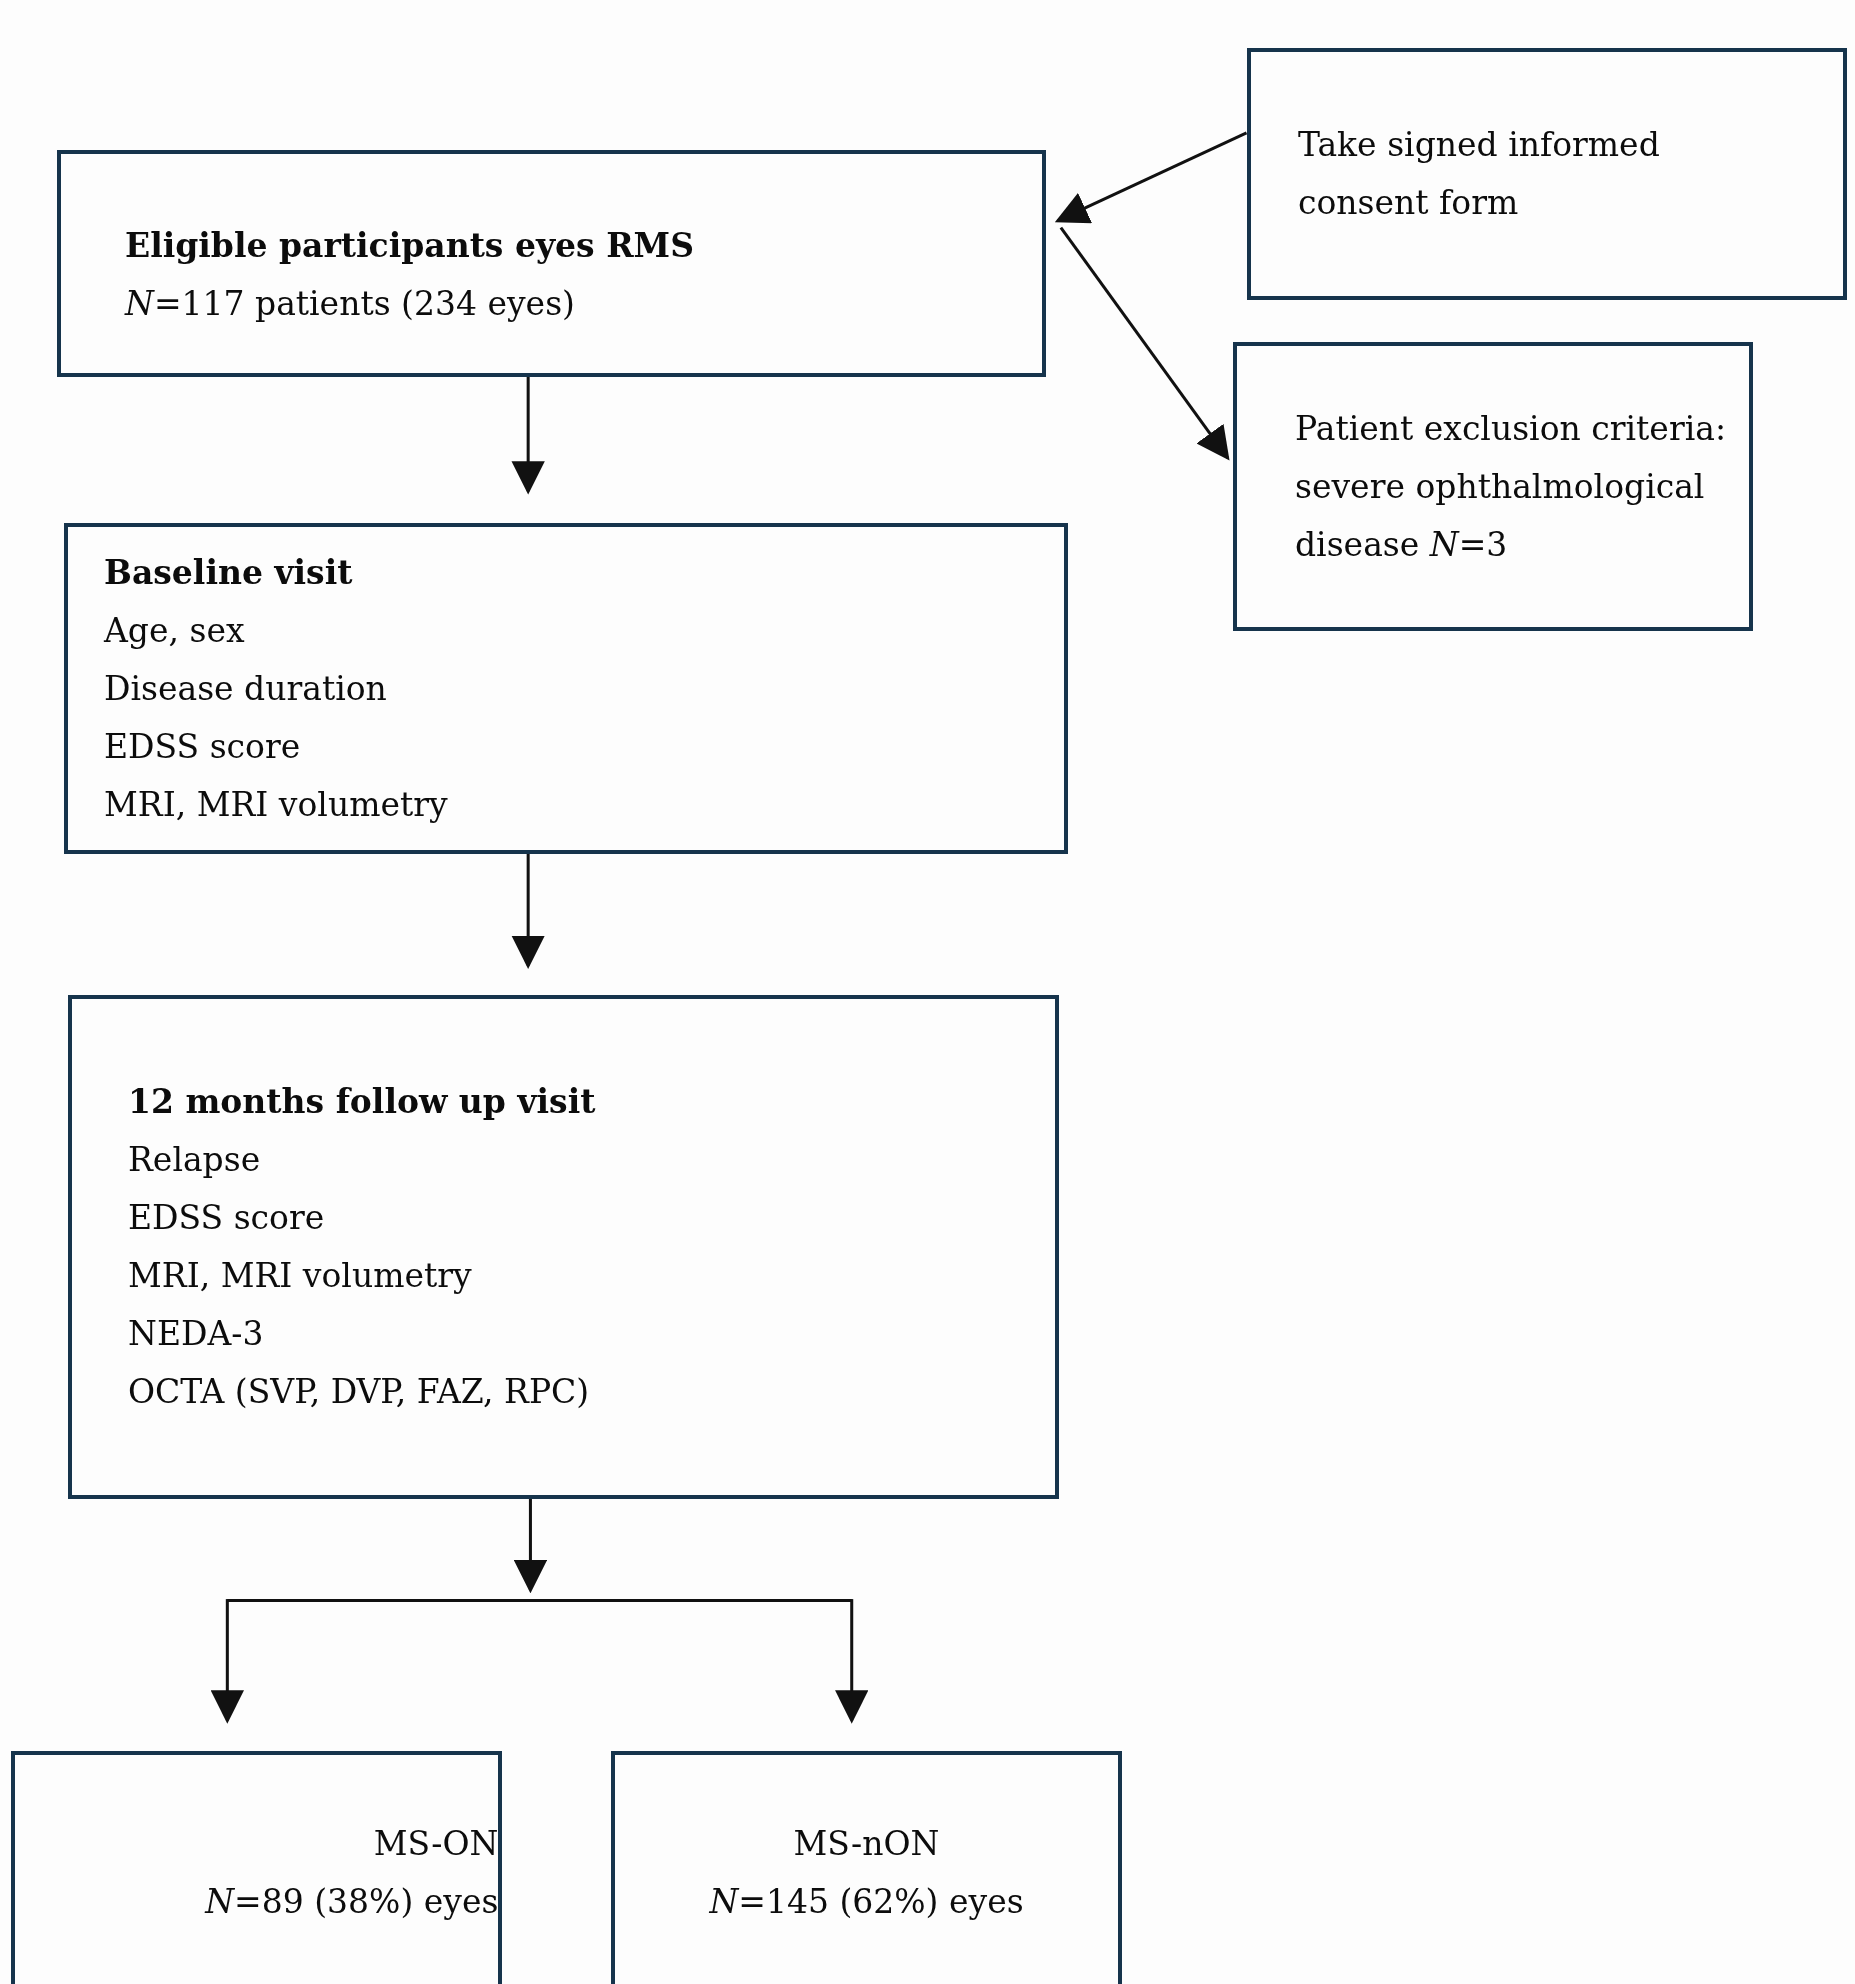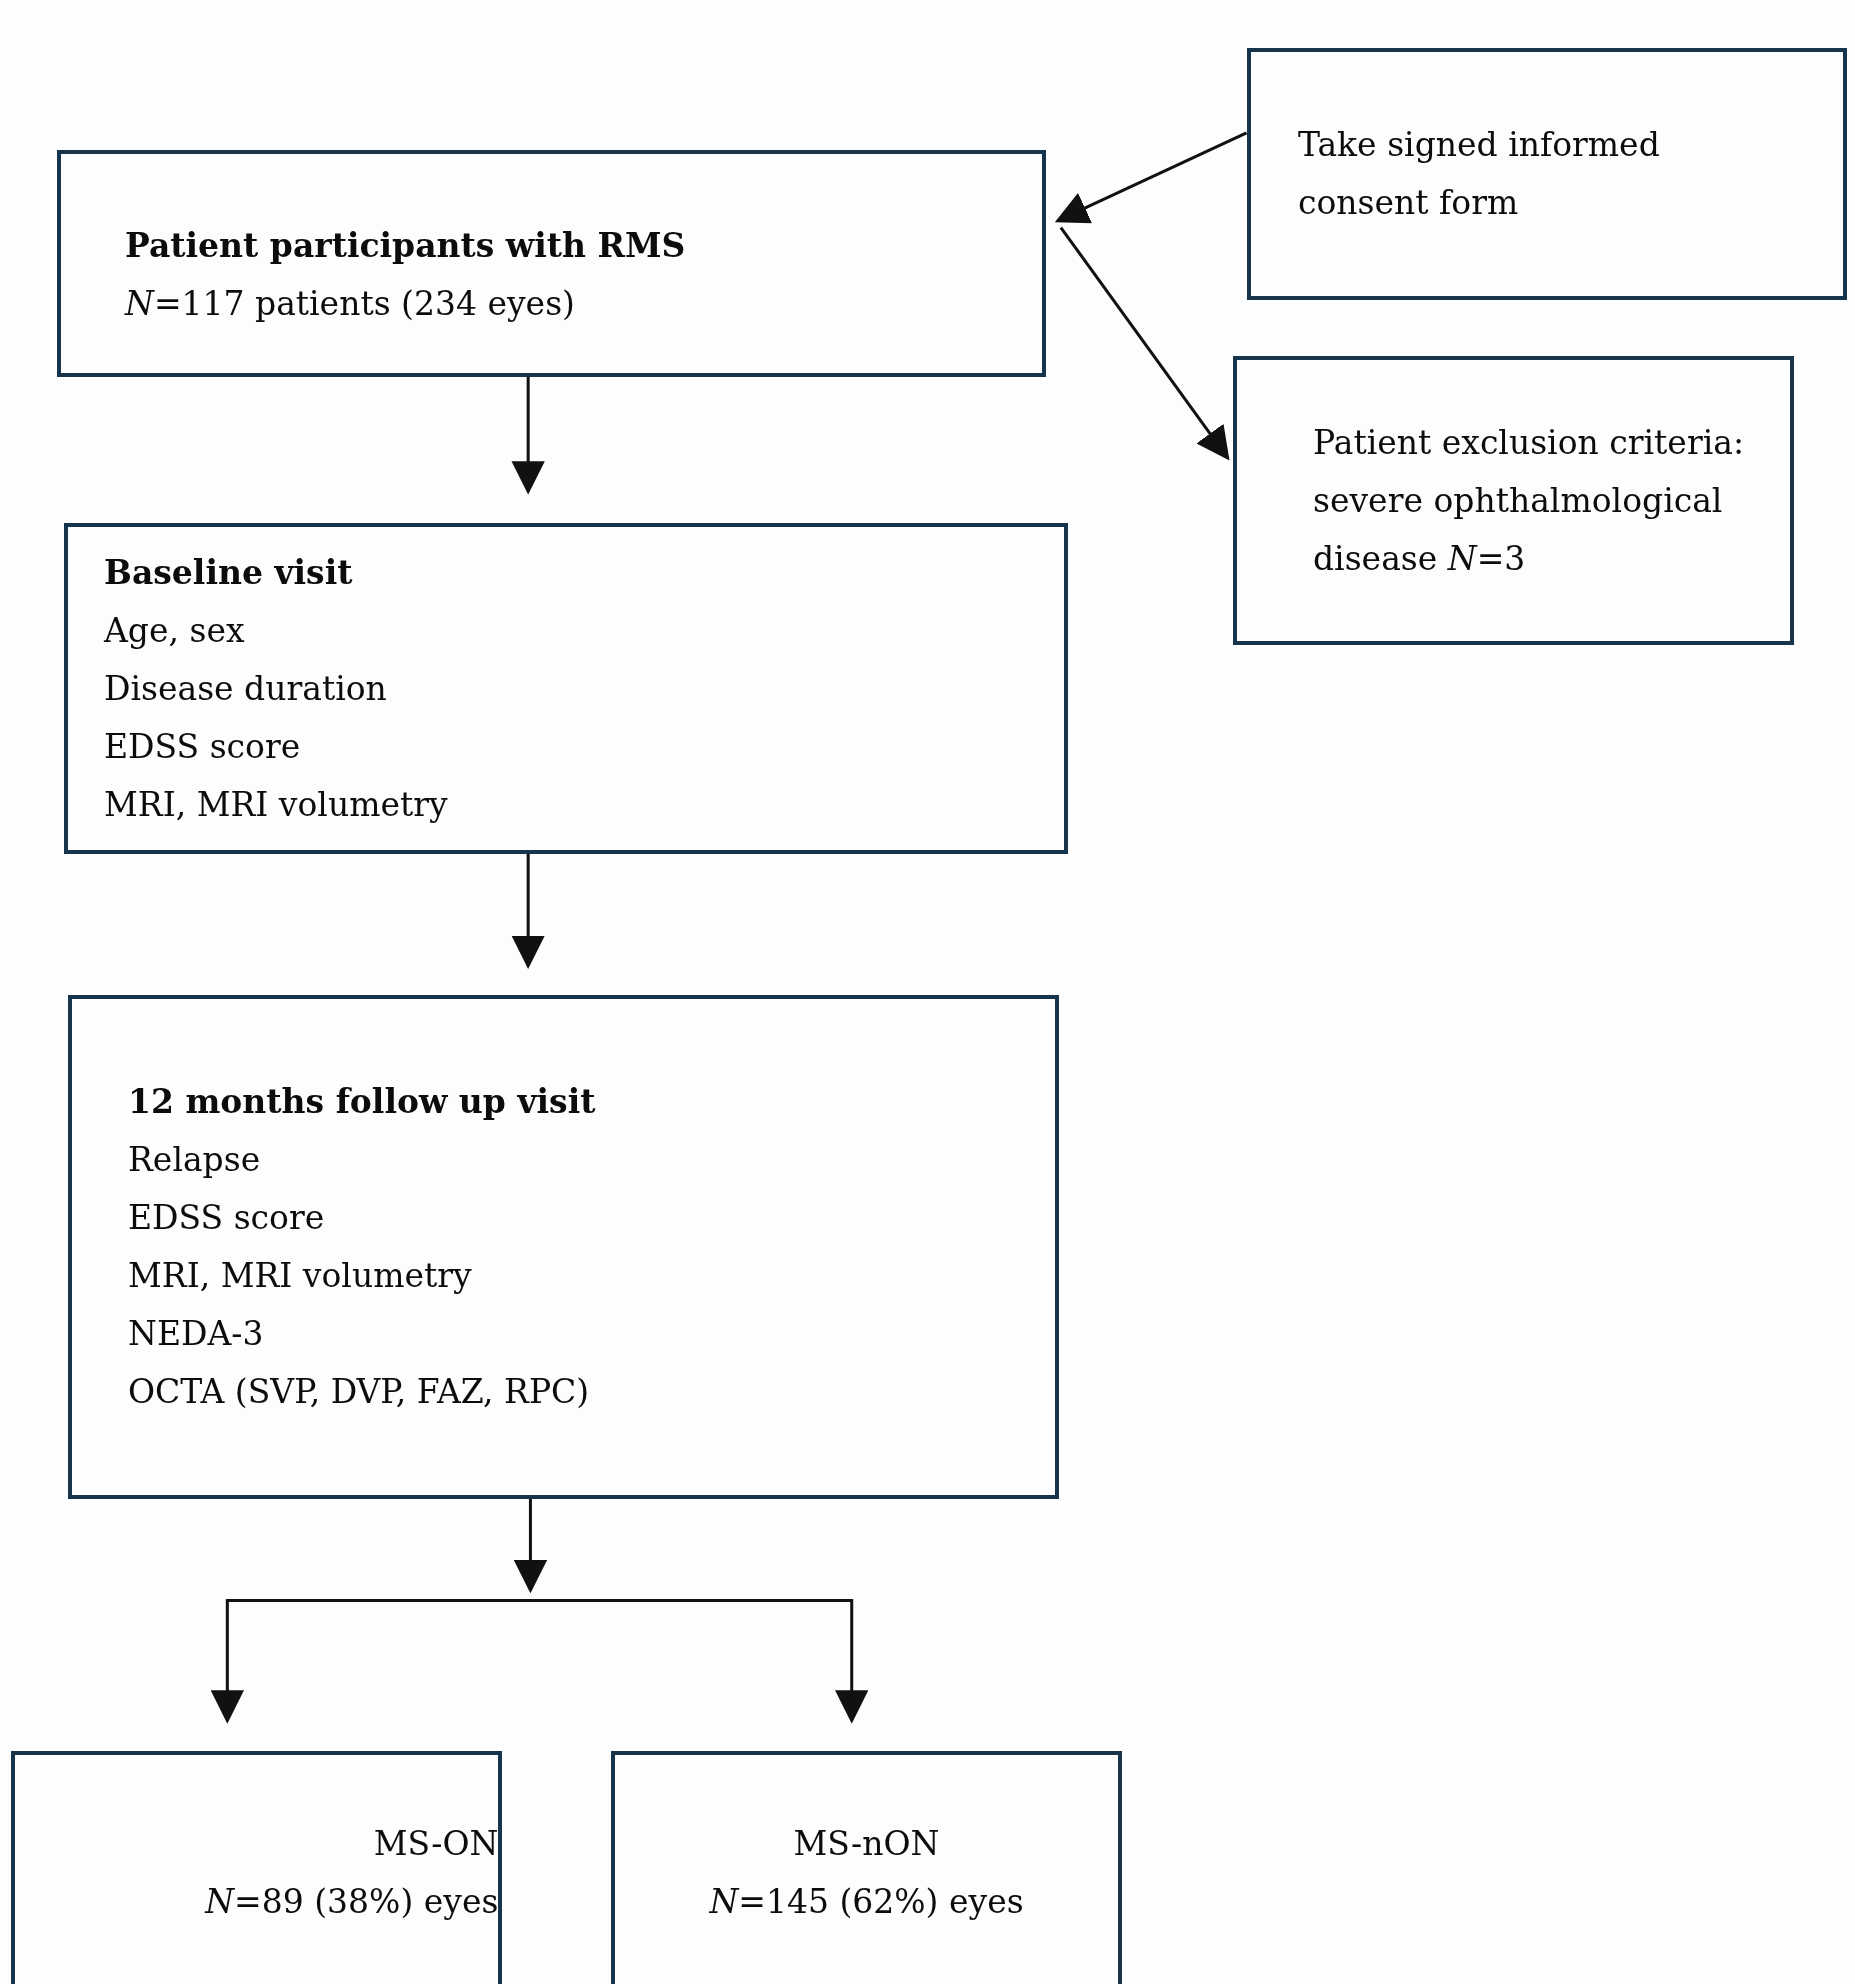--- a/index.html
+++ b/index.html
@@ -34,21 +34,21 @@
   #arrow-layer {
     position: absolute;
     left: 0; top: 0;
     width: 1855px;
     height: 1985px;
     pointer-events: none;
   }
   
   #box-eligible  { left: 57px;   top: 125px;  width: 989px; height: 227px; padding: 23px 30px 0 64px; }
   #box-consent   { left: 1247px; top: 23px;   width: 600px;  height: 252px; padding-left: 47px; }
-  #box-exclusion { left: 1233px; top: 331px;  width: 561px;  height: 289px; padding-left: 76px; }
+  #box-exclusion { left: 1233px; top: 317px;  width: 520px;  height: 289px; padding-left: 58px; }
   #box-baseline  { left: 64px;   top: 498px;  width: 1004px; height: 331px; padding-left: 36px; }
   #box-followup  { left: 68px;   top: 970px; width: 991px; height: 504px; padding-left: 56px; }
   #box-mson      { left: 11.4px;   top: 1726px; width: 491px;  height: 244px; text-align: right; }
   #box-msnon     { left: 611px;  top: 1726px; width: 511px;  height: 244px; }
 </style>
 </head>
 <body>
 
 <div id="stage">
 
@@ -70,21 +70,21 @@
     <line x1="300" y1="2110" x2="300" y2="2270" stroke="#111111" stroke-width="4" marker-end="url(#ah)"></line>
 
     <line x1="1124" y1="2110" x2="1124" y2="2270" stroke="#111111" stroke-width="4" marker-end="url(#ah)"></line>
 
     <line x1="1645" y1="175" x2="1396" y2="291" stroke="#111111" stroke-width="4" marker-end="url(#ah)"></line>
 
     <line x1="1400" y1="300" x2="1620" y2="604" stroke="#111111" stroke-width="4" marker-end="url(#ah)"></line>
   </svg>
 
   <div class="box" id="box-eligible">
-    <div class="line bold">Patient participants with RMS</div>
+    <div class="line bold">Eligible participants eyes RMS</div>
     <div class="line"><span class="it">N</span><span>=117 patients (234 eyes)</span></div>
   </div>
 
   <div class="box" id="box-consent">
     <div class="line">Take signed informed</div>
     <div class="line">consent form</div>
   </div>
 
   <div class="box" id="box-exclusion">
     <div class="line">Patient exclusion criteria:</div>

